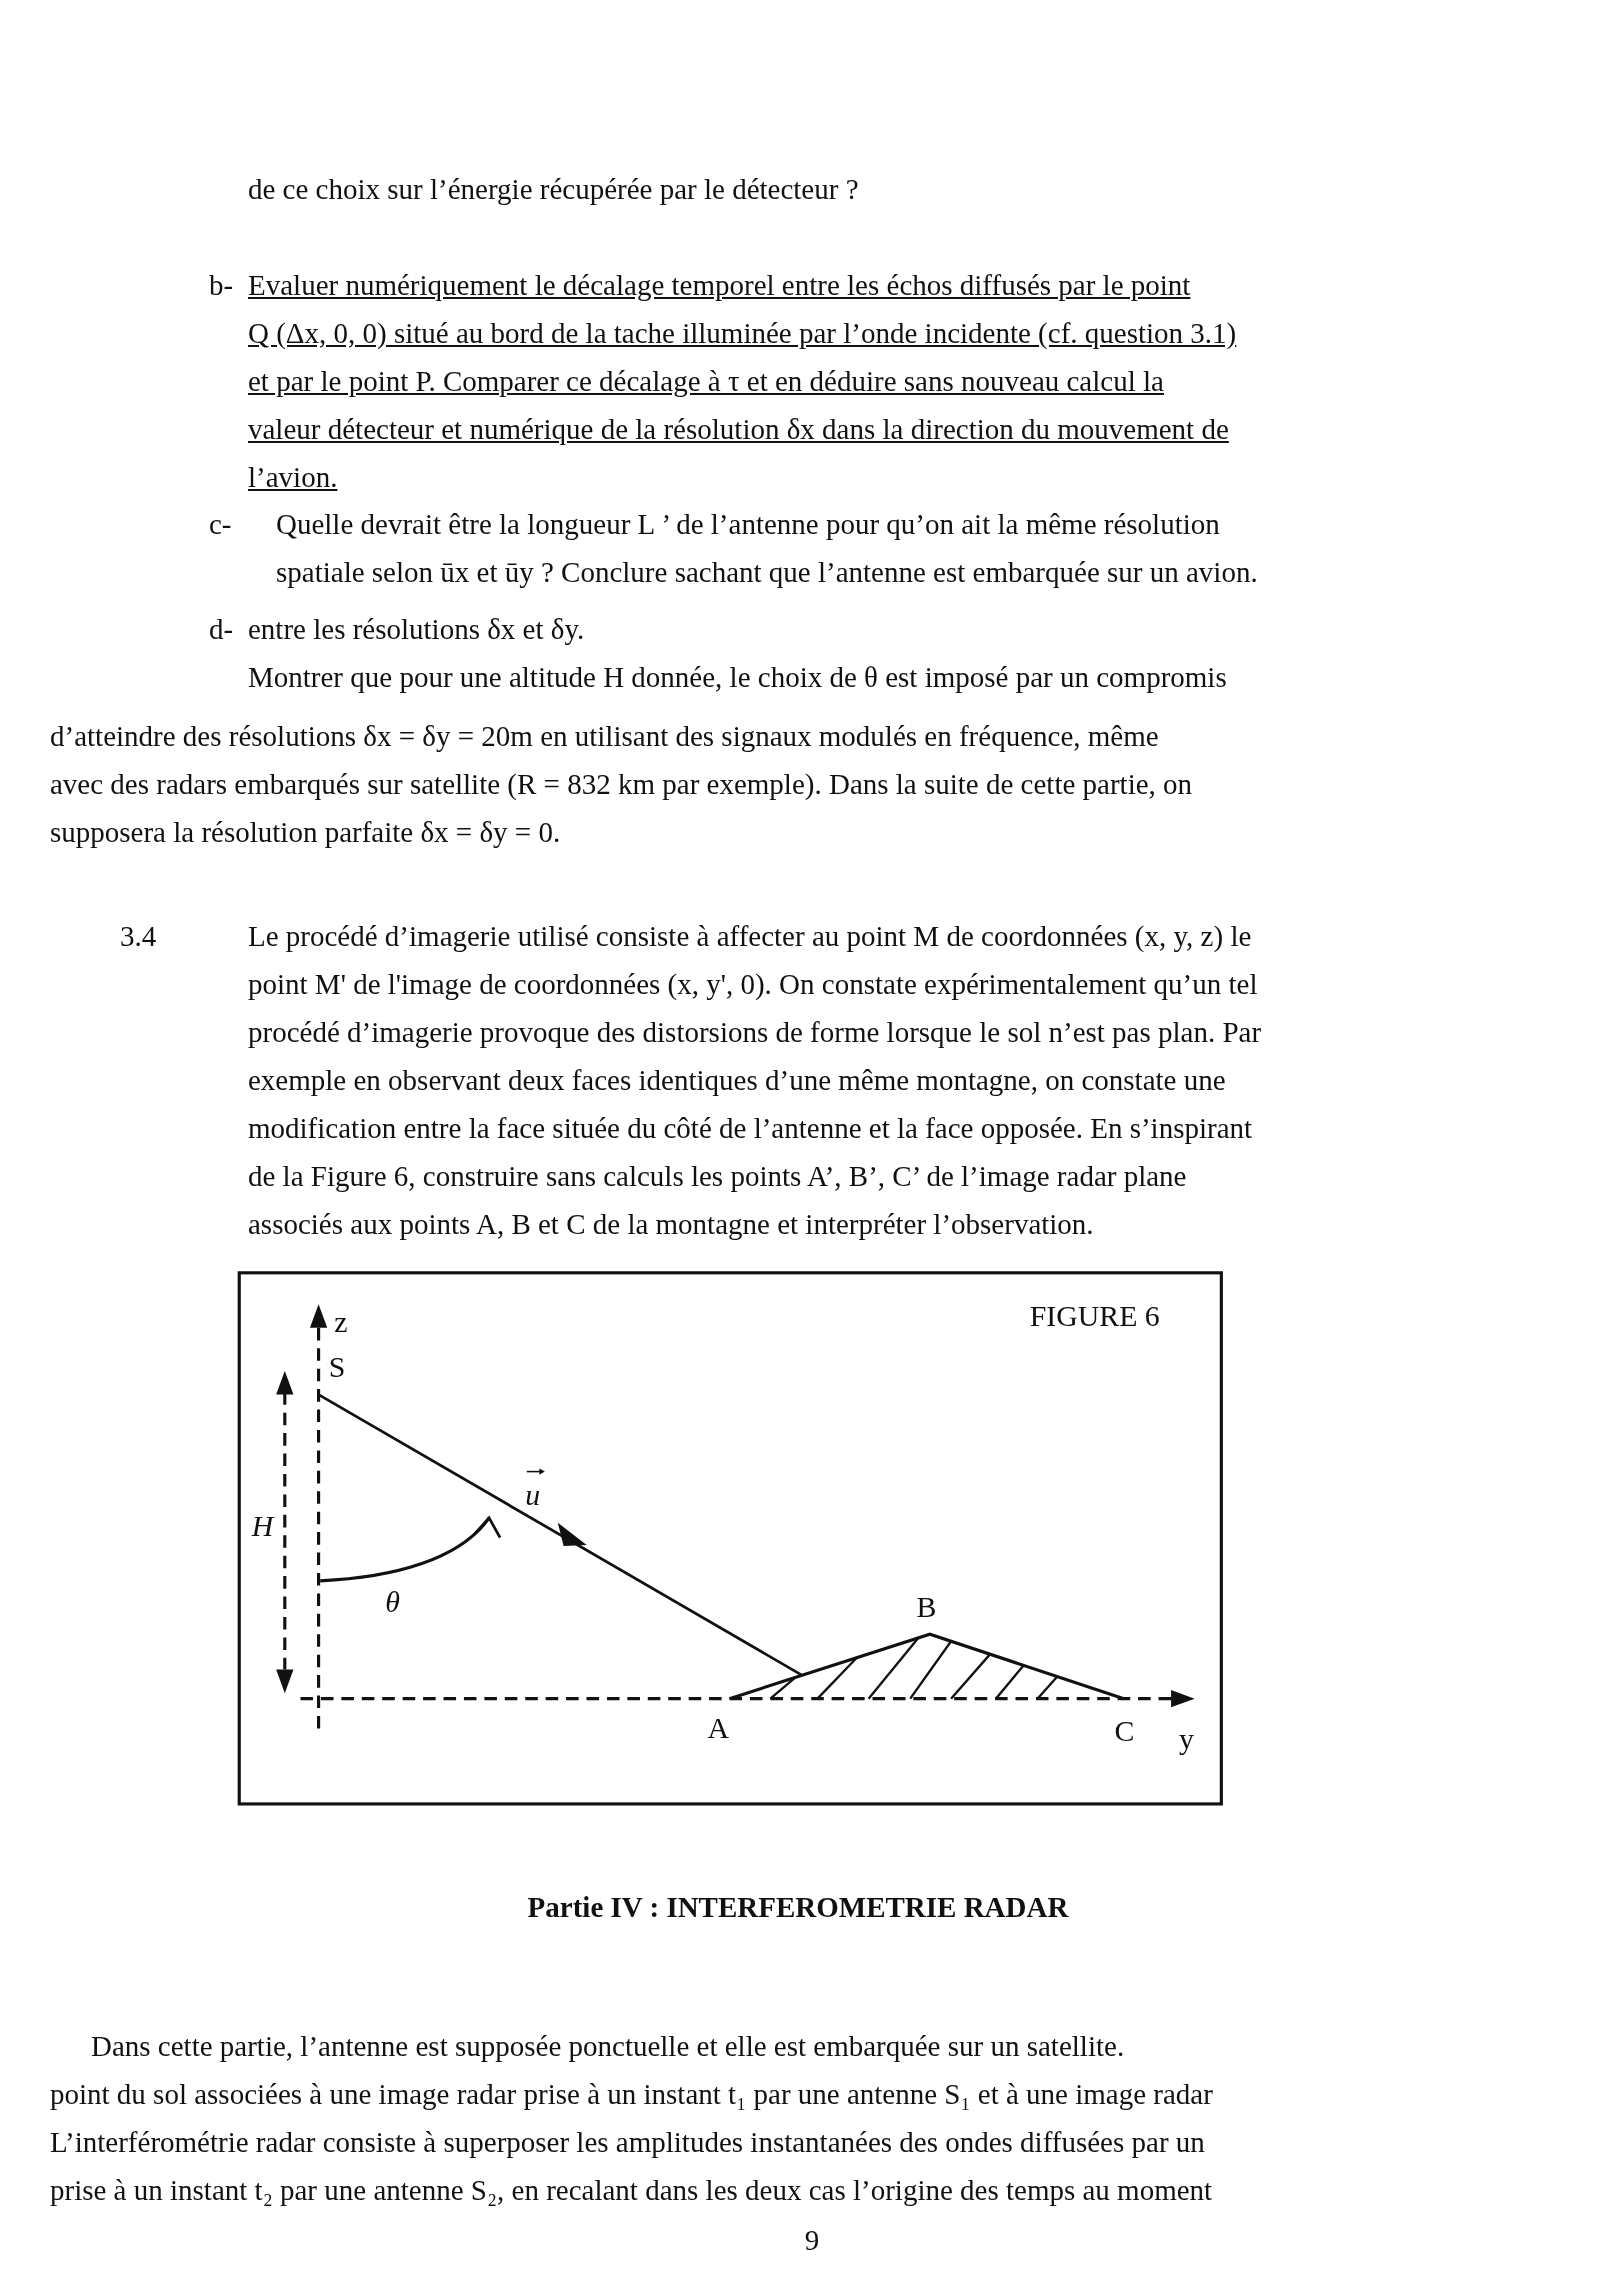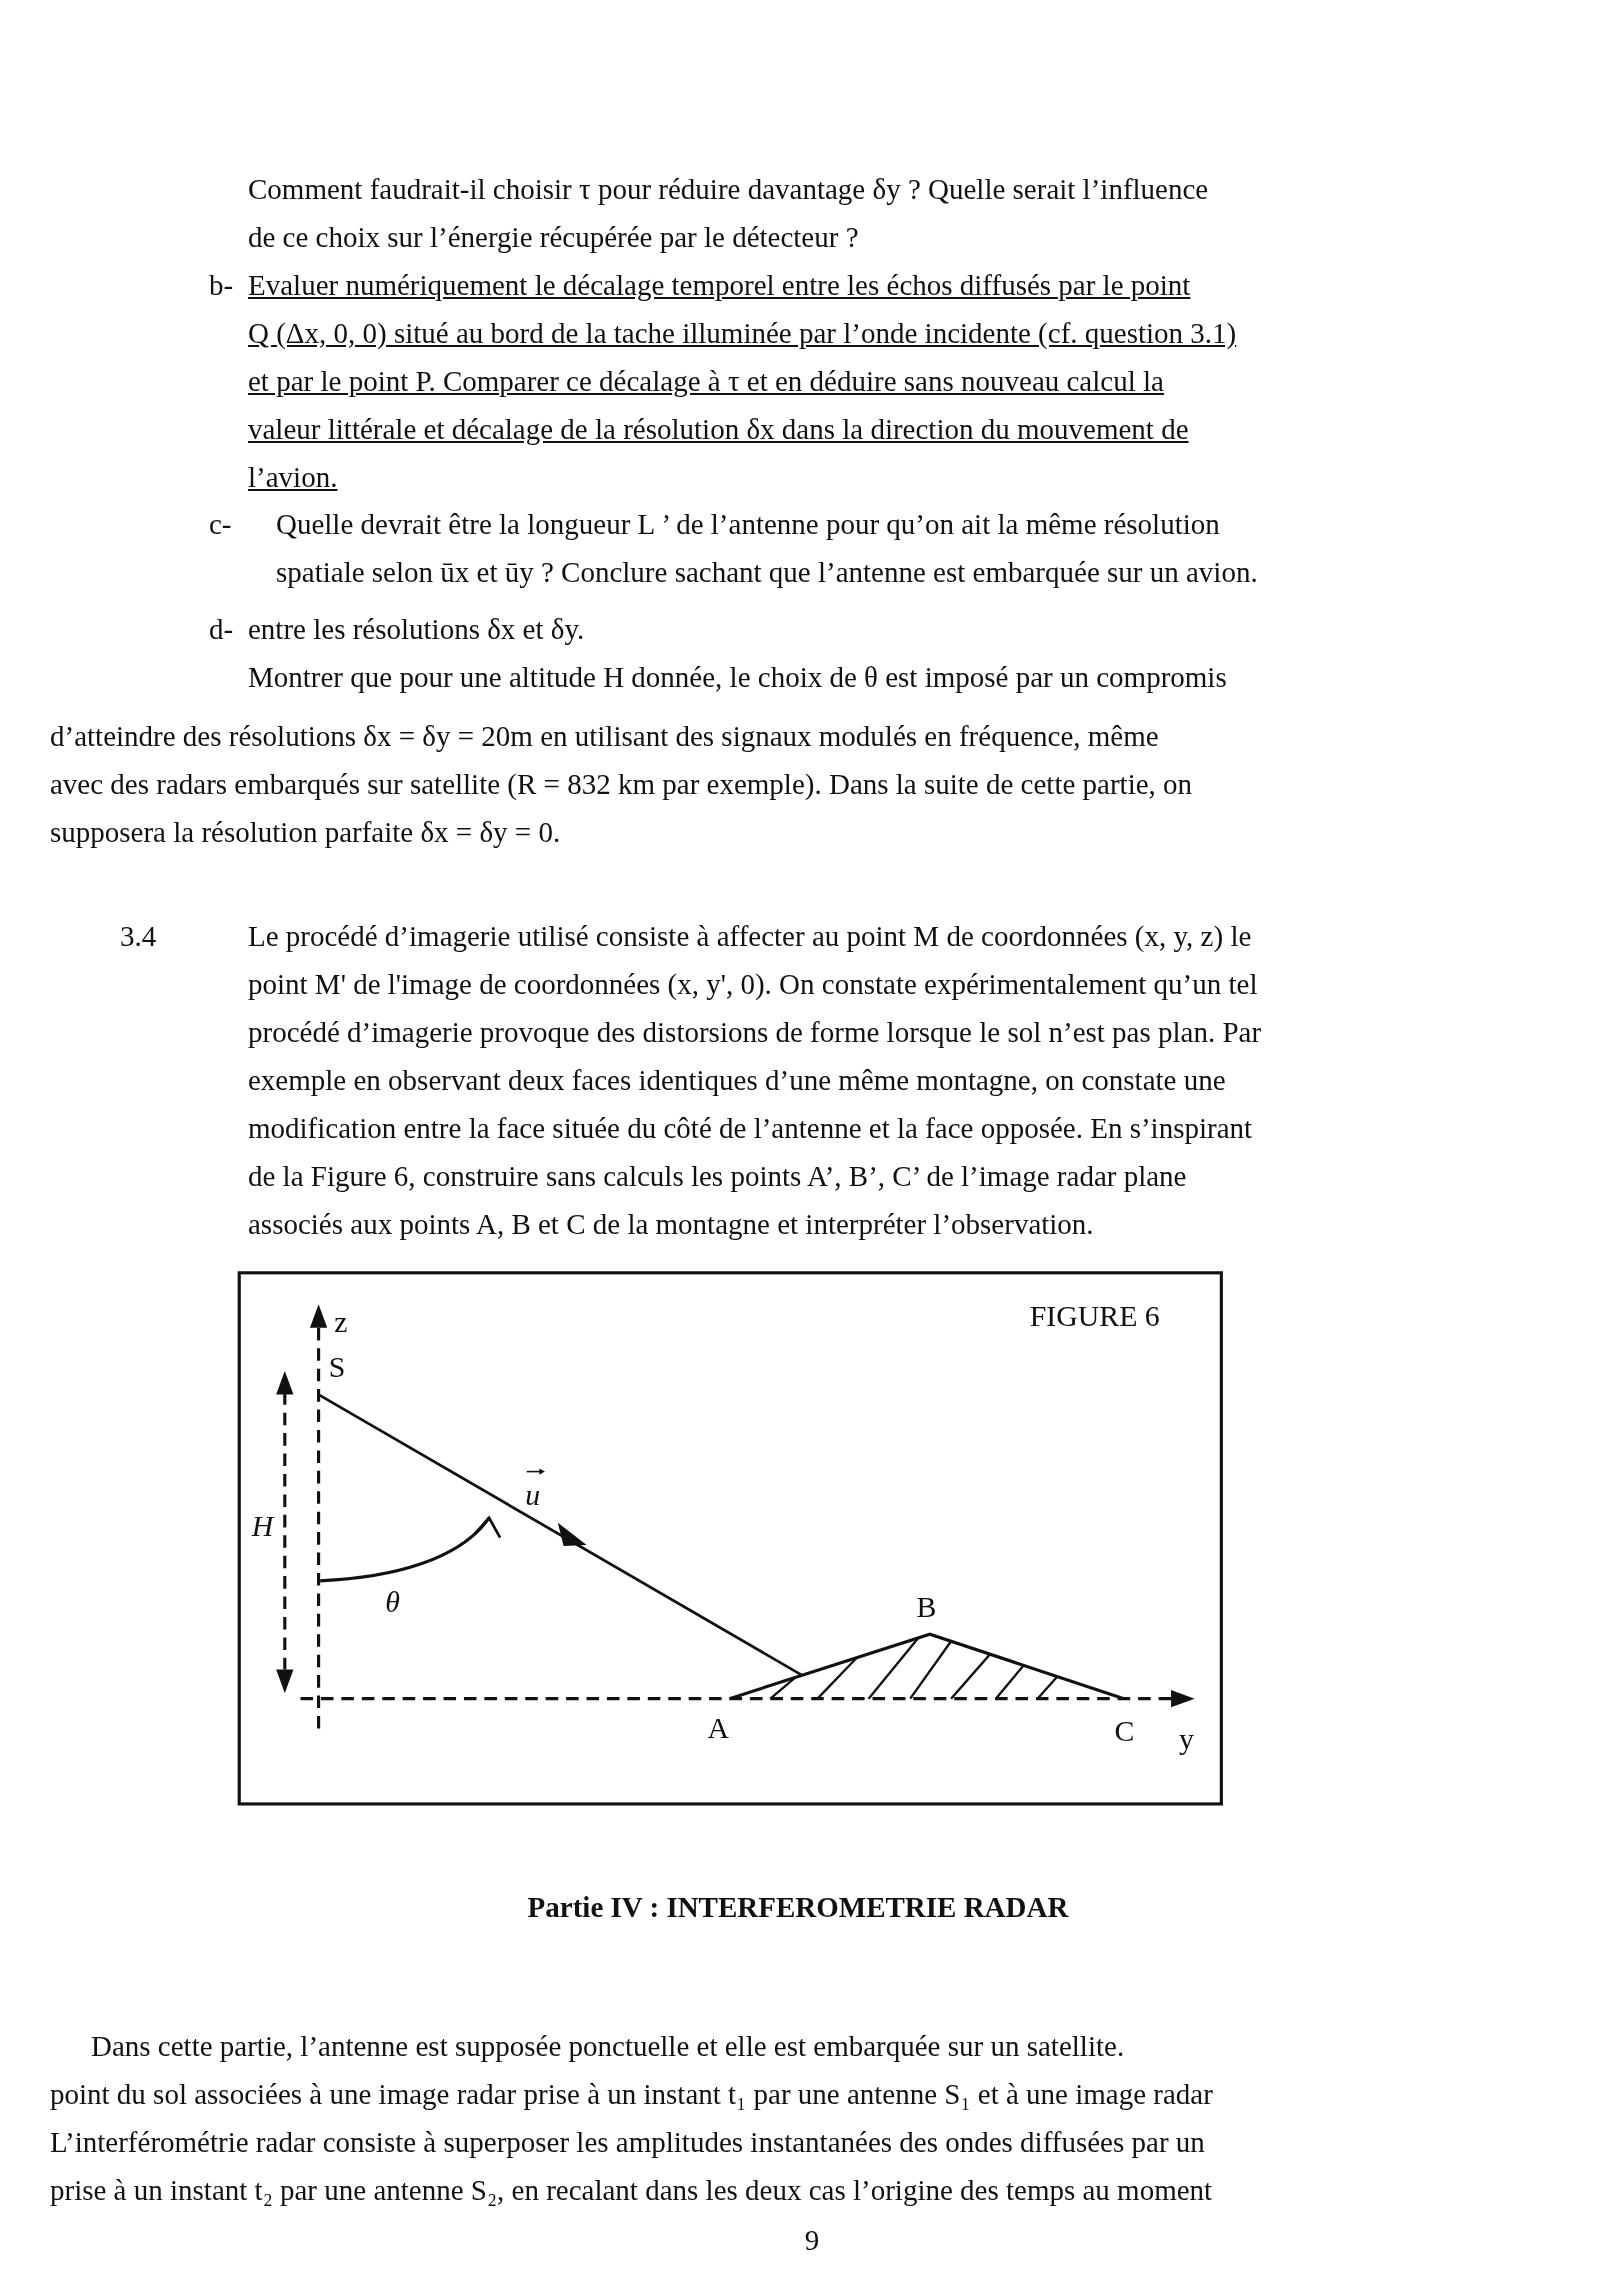--- a/index.html
+++ b/index.html
@@ -15,30 +15,29 @@
            font-weight: bold; font-size: 29px; }
   .pagenum { position: absolute; left: 0; width: 1624px; top: 2224px; text-align: center; font-size: 29px; }
   svg.fig { position: absolute; left: 0; top: 0; }
   .ftxt { font-family: "Liberation Serif", serif; font-size: 38px; fill: #111; }
   .fit { font-style: italic; }
 </style>
 </head>
 <body>
 
 <div class="p ind" style="top:165px;">
-  <div>Comment faudrait-il choisir τ pour réduire davantage δy ? Quelle serait l’influence</div>
   <div>de ce choix sur l’énergie récupérée par le détecteur ?</div>
 </div>
 
 <div class="lbl" style="left:209px; top:261px;">b-</div>
 <div class="p ind" style="top:261px;text-decoration:underline;">
   <div>Evaluer numériquement le décalage temporel entre les échos diffusés par le point</div>
   <div>Q (Δx, 0, 0) situé au bord de la tache illuminée par l’onde incidente (cf. question 3.1)</div>
   <div>et par le point P. Comparer ce décalage à τ et en déduire sans nouveau calcul la</div>
-  <div>valeur littérale et décalage de la résolution δx dans la direction du mouvement de</div>
+  <div>valeur détecteur et numérique de la résolution δx dans la direction du mouvement de</div>
   <div>l’avion.</div>
 </div>
 
 <div class="lbl" style="left:209px; top:500px;">c-</div>
 <div class="p ind" style="top:500px;margin-left:28px;">
   <div>Quelle devrait être la longueur L ’ de l’antenne pour qu’on ait la même résolution</div>
   <div>spatiale selon ūx et ūy ? Conclure sachant que l’antenne est embarquée sur un avion.</div>
 </div>
 
 <div class="lbl" style="left:209px; top:605px;">d-</div>

